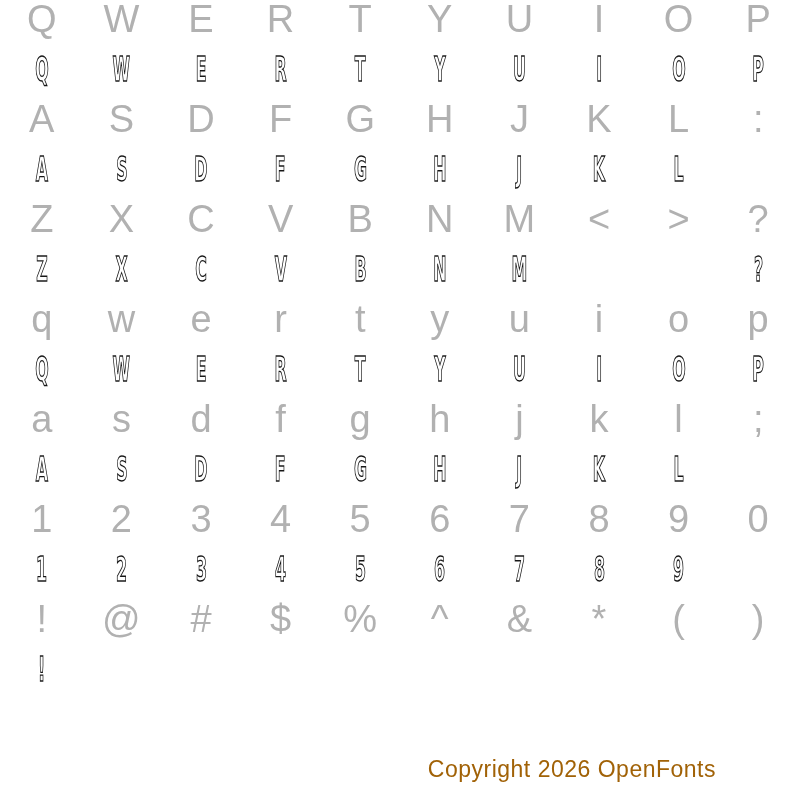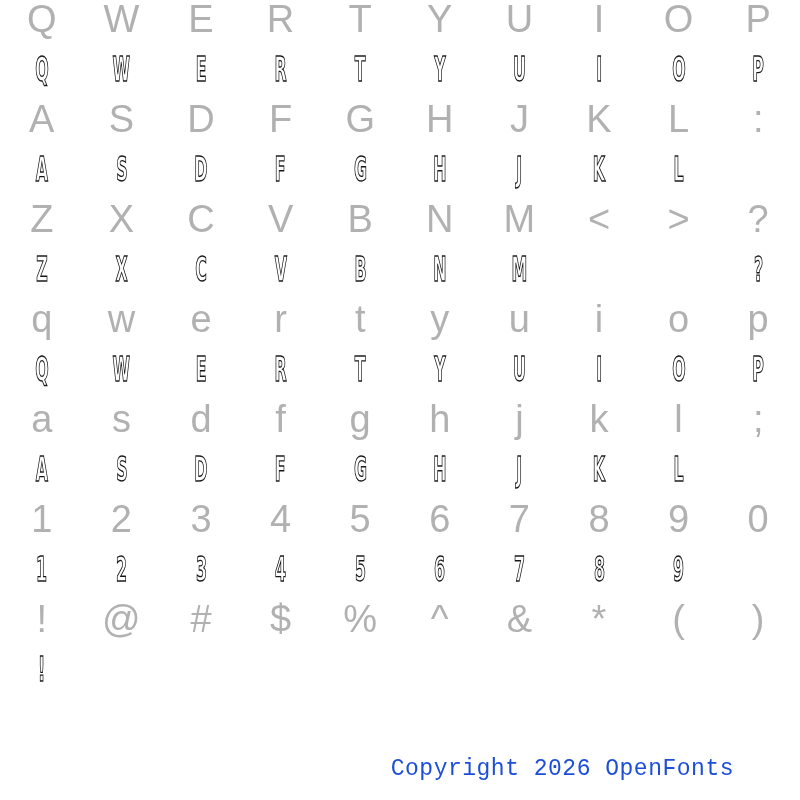--- a/index.html
+++ b/index.html
@@ -50,24 +50,24 @@
     color: #ffffff;
     -webkit-text-stroke: 1.4px #161616;
     text-stroke: 1.4px #161616;
   }
   .row.custom {
     height: 50px;
   }
   .footer {
     position: absolute;
     top: 756px;
-    right: 66px;
-    font-family: Liberation Mono, monospace;
+    right: 84px;
+    font-family: Liberation Sans, sans-serif;
     font-size: 23px;
-    color: #1d4ed8;
+    color: #a16207;
     letter-spacing: 0.5px;
   }
 </style>
 </head>
 <body>
 
 <div class="page">
   <div class="char-grid">
       <div class="row reference">
         <span class="cell"><span class="g">Q</span></span>

